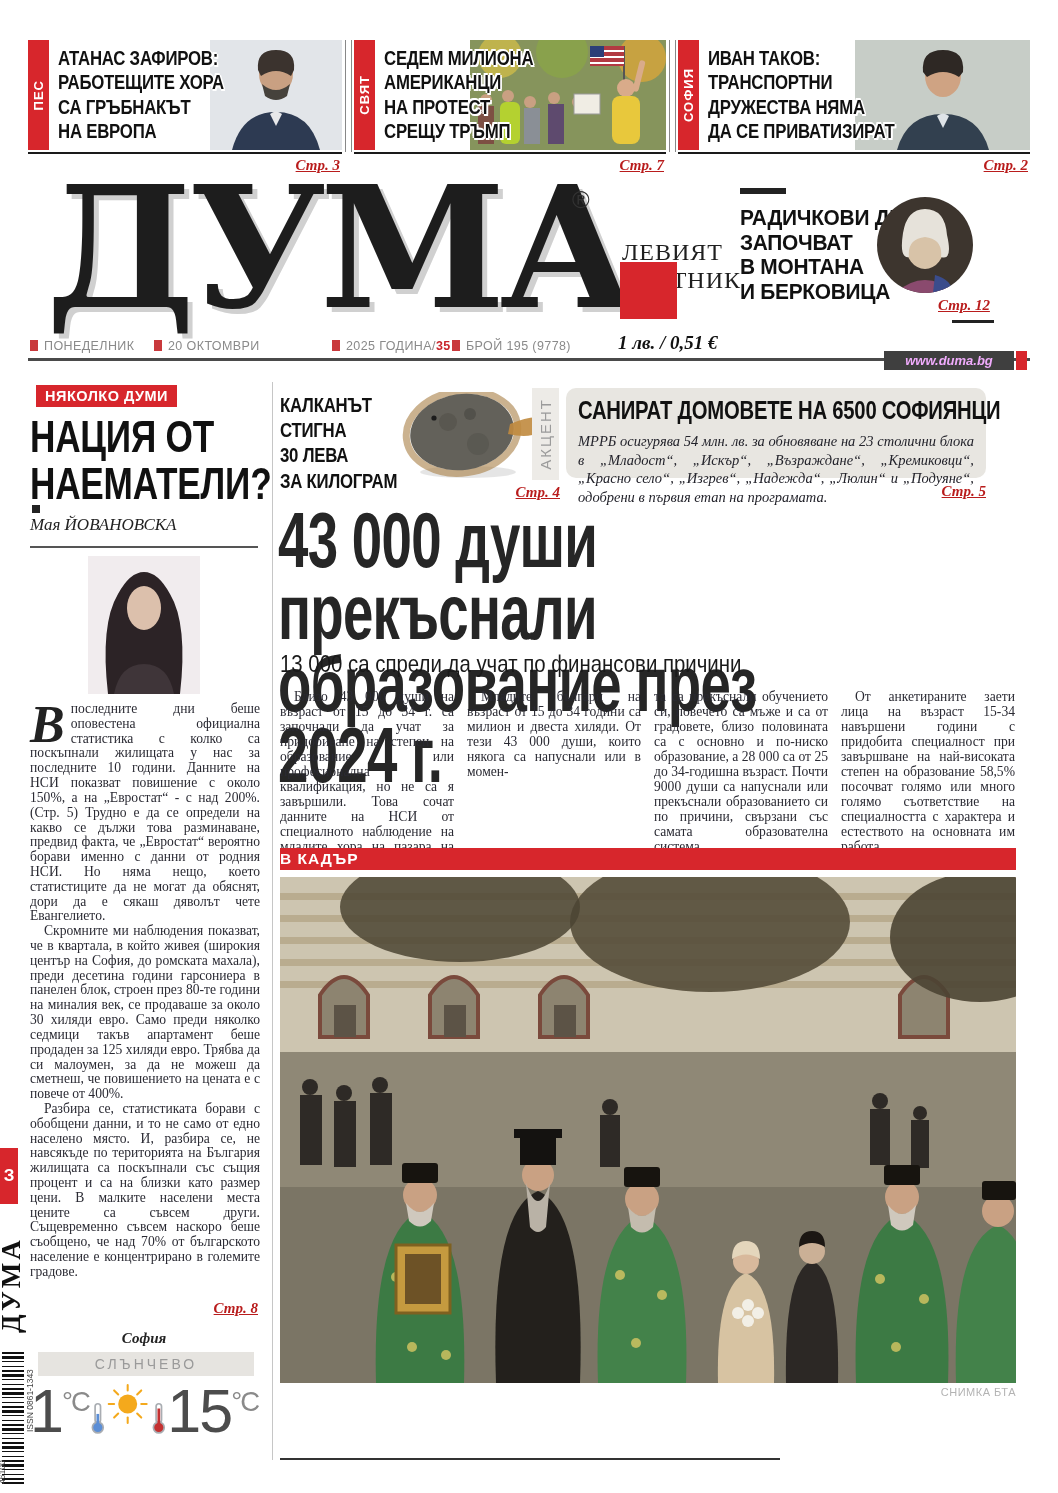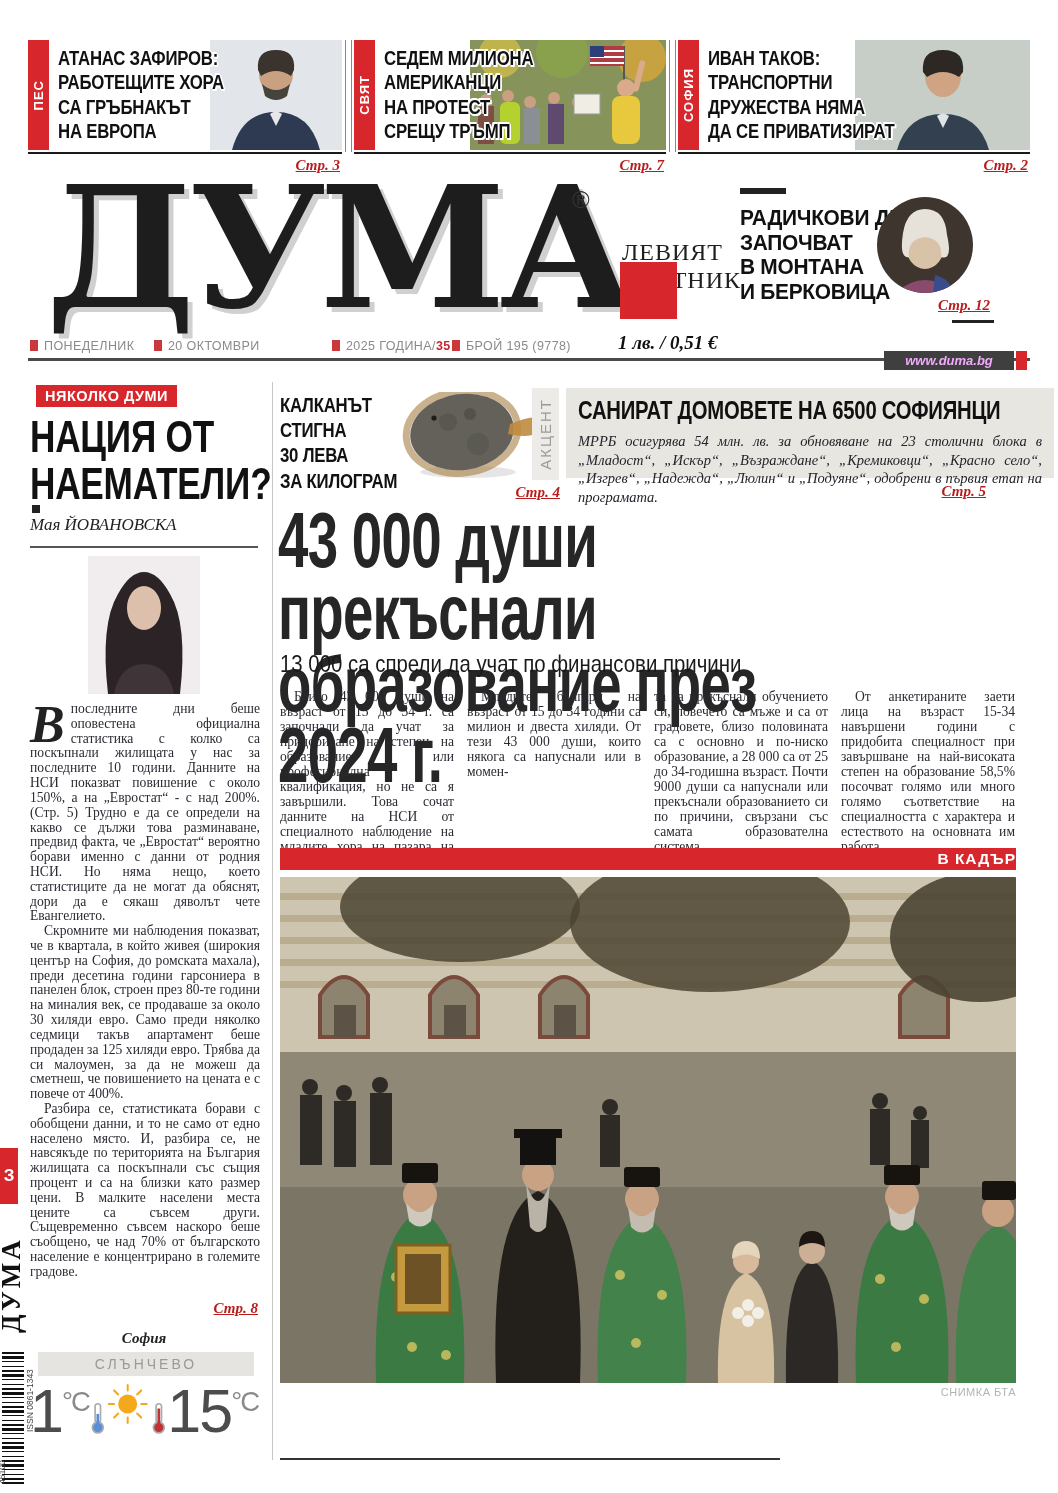--- a/index.html
+++ b/index.html
@@ -239,21 +239,21 @@
       <circle cx="100" cy="52" r="11" fill="#55534c" opacity=".6"></circle>
       <circle cx="92" cy="22" r="6" fill="#4c4a44" opacity=".7"></circle>
     <path d="M132 32 q28-12 36-3 q-9 4-7 11 q-10 7-31 2 z" fill="#c08a3e" opacity=".9"></path>
     <circle cx="56" cy="26" r="2.6" fill="#1c1c1c"></circle>
   </svg>
   <div class="abs pref" style="left:460px;top:484px;width:100px;text-align:right;">Стр. 4</div>
 
   <div class="abs" style="left:532px;top:388px;width:27px;height:92px;background:#edebe7;display:flex;align-items:center;justify-content:center;">
     <span class="vert" style="font-size:15px;letter-spacing:2px;color:#9b9b9b;">АКЦЕНТ</span>
     </div>
-  <div class="abs" style="left:566px;top:388px;width:488px;height:90px;background:#e8e6e1;box-sizing:border-box;padding:5px 12px 21px;">
+  <div class="abs" style="left:566px;top:388px;width:420px;height:90px;background:#e8e6e1;box-sizing:border-box;padding:5px 12px 21px;border-radius:10px;">
     <div class="cond" style="font-size:26px;transform:scaleX(.78);white-space:nowrap;margin:2px 0 6px;">САНИРАТ ДОМОВЕТЕ НА 6500 СОФИЯНЦИ</div>
     <div class="hl-body">МРРБ осигурява 54 млн. лв. за обновяване на 23 столични блока в „Младост“, „Искър“, „Възраждане“, „Кремиковци“, „Красно село“, „Изгрев“, „Надежда“, „Люлин“ и „Подуяне“, одобрени в първия етап на програмата.</div>
   </div>
   <div class="abs pref" style="left:886px;top:483px;width:100px;text-align:right;">Стр. 5</div>
 
   <div class="abs cond pre" style="left:278px;top:505px;font-size:78px;line-height:.92;transform:scaleX(.7);letter-spacing:-1px;color:#262626;">43 000 души прекъснали
 образование през 2024 г.</div>
   <div class="abs" style="left:280px;top:650px;font-size:24px;transform:scaleX(.85);transform-origin:0 0;white-space:nowrap;color:#1a1a1a;">13 000 са спрели да учат по финансови причини</div>
   <div class="abs" style="left:280px;top:690px;width:736px;display:flex;gap:13px;">
     <div class="col">
@@ -263,21 +263,21 @@
       <p>Младите българи на възраст от 15 до 34 години са милион и двеста хиляди. От тези 43 000 души, които някога са напуснали или в момен-</p>
     </div>
     <div class="col">
       <p style="text-indent:0;">та са прекъснали обучението си, повечето са мъже и са от градовете, близо половината са с основно и по-ниско образование, а 28 000 са от 25 до 34-годишна възраст. Почти 9000 души са напуснали или прекъснали образованието си по причини, свързани със самата образователна система.</p>
     </div>
     <div class="col">
       <p style="text-indent:14px;">От анкетираните заети лица на възраст 15-34 навършени години с придобита специалност при завършване на най-високата степен на образование 58,5% посочват голямо или много голямо съответствие на специалността с характера и естеството на основната им работа.</p>
     </div>
   </div>
 
-  <div class="abs redbox" style="left:280px;top:848px;width:736px;height:22px;display:flex;align-items:center;justify-content:flex-end;">
+  <div class="abs redbox" style="left:280px;top:848px;width:736px;height:22px;display:flex;align-items:center;justify-content:flex-start;">
     <span style="font-weight:700;font-size:15.5px;letter-spacing:1px;">В КАДЪР</span>
     </div>
 
   <svg class="abs" style="left:280px;top:877px;" width="736" height="506" viewBox="0 0 736 506" preserveAspectRatio="none">
     <rect width="736" height="506" fill="#9d9685"></rect>
     <rect width="736" height="175" fill="#cdc5b0"></rect>
     <g fill="#b9ac8f">
         <rect y="16" width="736" height="7"></rect>
         <rect y="38" width="736" height="7"></rect>
         <rect y="60" width="736" height="7"></rect>

